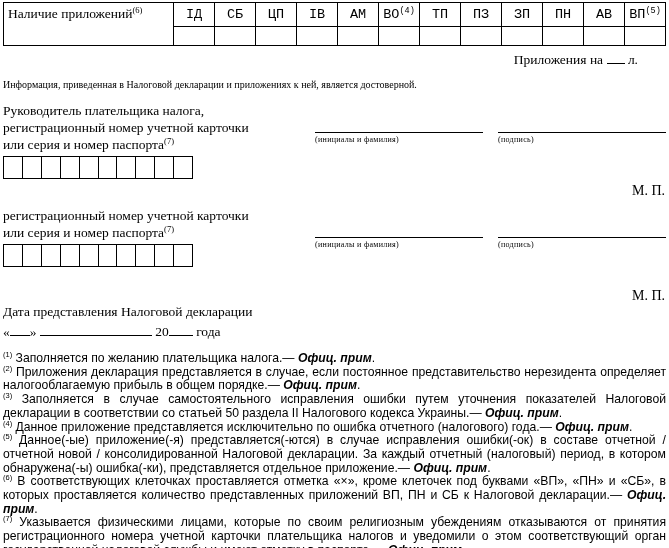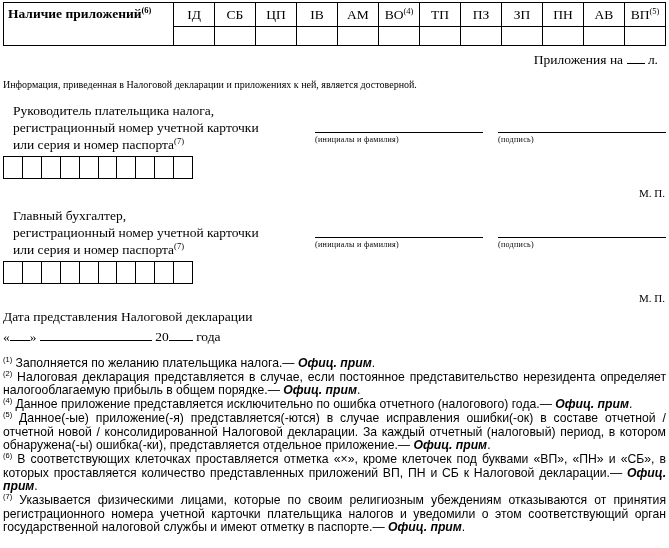--- a/index.html
+++ b/index.html
@@ -14,61 +14,60 @@
 
   
   table.att {
     border-collapse: collapse; table-layout: fixed;
     width: 663px; font-size: 13.5px;
   }
   table.att td { border: 1px solid #000; padding: 0; }
   table.att td.lab {
     width: 163px; vertical-align: top;
     padding: 3px 2px 3px 4px;
-    font-weight: bold;
-  }
-  table.att td.h { text-align: center; height: 23px; }
+  }
+  table.att td.h { text-align: center; height: 23px; font-family: Liberation Mono, monospace; }
   table.att td.v { height: 18px; }
   sup { font-size: 8.5px; line-height: 0; }
 
   
   .appendices {
     text-align: right; font-size: 13.5px;
-    margin: 5px 8px 0 0;
+    margin: 5px 28px 0 0;
   }
   .statement { font-size: 10px; margin-top: 11px; }
 
   .blank {
     display: inline-block; border-bottom: 1px solid #000;
     height: 12px; vertical-align: baseline;
   }
   .blank.w18 { width: 18px; }
   .blank.w20 { width: 20px; }
   .blank.w112 { width: 112px; }
   .blank.w24 { width: 24px; }
 
   
   .sig-block { position: relative; height: 97px; margin-top: 12px; }
   .sig-block + .sig-block { margin-top: 8px; }
-  .sig-lines { font-size: 13.5px; line-height: 17px; margin-left: 10px; }
+  .sig-lines { font-size: 13.5px; line-height: 17px; }
   .cells {
     display: flex; width: 190px; height: 23px;
     border: 1px solid #000; margin-top: 3px; box-sizing: border-box;
   }
   .cell { flex: 1; border-left: 1px solid #000; }
   .cell:first-child { border-left: none; }
   .sig-group { position: absolute; text-align: left; top: 14px; }
   .g-name { left: 312px; width: 168px; }
   .g-sign { left: 495px; width: 168px; }
   .sig-line { height: 16px; border-bottom: 1px solid #000; }
   .sig-cap { font-size: 8px; padding-top: 2px; letter-spacing: 0.3px; }
-  .stamp { position: absolute; right: 1px; bottom: 0; font-size: 11px; }
-
-  
-  .date-block { margin-top: 5px; font-size: 13.5px; }
+  .stamp { position: absolute; right: 1px; bottom: 0; font-size: 14px; }
+
+  
+  .date-block { font-size: 13.5px; }
   .date-line2 { margin-top: 3px; font-family: Liberation Serif, serif; }
 
   
   .footnotes {
     margin-top: 12px;
     font-family: "Liberation Sans", sans-serif;
     font-size: 12.2px; line-height: 13.7px;
     text-align: justify;
   }
   .fn sup { font-size: 7.5px; }
@@ -145,21 +144,20 @@
     </div>
     <div class="sig-group g-sign">
       <div class="sig-line"></div>
       <div class="sig-cap">(подпись)</div>
     </div>
     <div class="stamp">М. П.</div>
   </div>
 
   <div class="sig-block">
     <div class="sig-lines">
-      <div>Главный бухгалтер,</div>
       <div>регистрационный номер учетной карточки</div>
       <div><span>или серия и номер паспорта</span><sup>(7)</sup></div>
     </div>
     <div class="cells">
       <div class="cell"></div>
       <div class="cell"></div>
       <div class="cell"></div>
       <div class="cell"></div>
       <div class="cell"></div>
       <div class="cell"></div>
@@ -184,20 +182,21 @@
     <div class="date-line2">
       <span>«</span><span class="blank w20"></span><span>»</span>
       <span class="blank w112"></span>
       <span>20</span><span class="blank w24"></span>
       <span>года</span>
     </div>
   </div>
 
   <div class="footnotes">
     <div class="fn"><sup>(1)</sup> <span>Заполняется по желанию плательщика налога.—</span> <span class="off">Офиц. прим</span><span>.</span></div>
-    <div class="fn"><sup>(2)</sup> <span>Налоговая декларация представляется в случае, если постоянное представительство нерезидента определяет налогооблагаемую прибыль в общем порядке.—</span> <span class="off">Офиц. прим</span><span>.</span></div>
+    <div class="fn"><sup>(2)</sup> <span>Приложения декларация представляется в случае, если постоянное представительство нерезидента определяет налогооблагаемую прибыль в общем порядке.—</span> <span class="off">Офиц. прим</span><span>.</span></div>
+    <div class="fn"><sup>(3)</sup> <span>Заполняется в случае самостоятельного исправления ошибки путем уточнения показателей Налоговой декларации в соответствии со статьей 50 раздела II Налогового кодекса Украины.—</span> <span class="off">Офиц. прим</span><span>.</span></div>
     <div class="fn"><sup>(4)</sup> <span>Данное приложение представляется исключительно по ошибка отчетного (налогового) года.—</span> <span class="off">Офиц. прим</span><span>.</span></div>
     <div class="fn"><sup>(5)</sup> <span>Данное(-ые) приложение(-я) представляется(-ются) в случае исправления ошибки(-ок) в составе отчетной / отчетной новой / консолидированной Налоговой декларации. За каждый отчетный (налоговый) период, в котором обнаружена(-ы) ошибка(-ки), представляется отдельное приложение.—</span> <span class="off">Офиц. прим</span><span>.</span></div>
     <div class="fn"><sup>(6)</sup> <span>В соответствующих клеточках проставляется отметка «×», кроме клеточек под буквами «ВП», «ПН» и «СБ», в которых проставляется количество представленных приложений ВП, ПН и СБ к Налоговой декларации.—</span> <span class="off">Офиц. прим</span><span>.</span></div>
     <div class="fn"><sup>(7)</sup> <span>Указывается физическими лицами, которые по своим религиозным убеждениям отказываются от принятия регистрационного номера учетной карточки плательщика налогов и уведомили о этом соответствующий орган государственной налоговой службы и имеют отметку в паспорте.—</span> <span class="off">Офиц. прим</span><span>.</span></div>
   </div>
 
 </div>
 
 </body></html>

